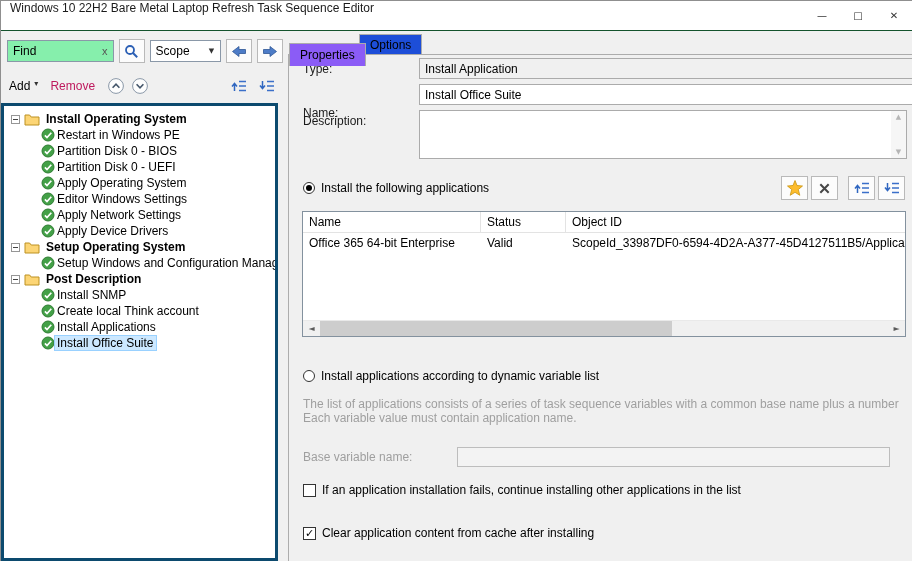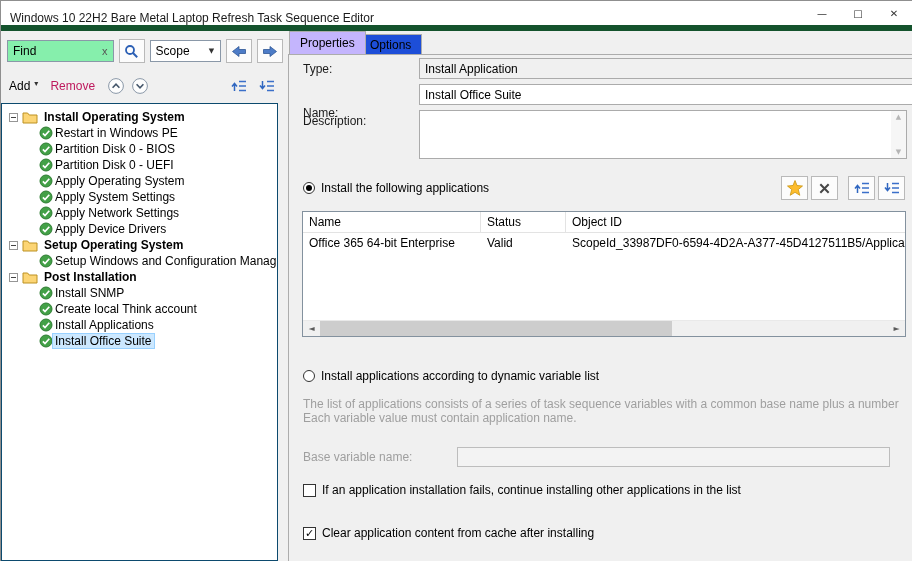--- a/index.html
+++ b/index.html
@@ -1,53 +1,53 @@
 <!DOCTYPE html>
 <html><head>
 <meta charset="utf-8">
 <style>
   *{box-sizing:border-box;margin:0;padding:0}
   html,body{width:912px;height:561px;overflow:hidden;background:#f0f0f0;
     font-family:"Liberation Sans",sans-serif;font-size:12px;color:#000}
   .glyph{font-family:"DejaVu Sans",sans-serif}
   .window{position:absolute;inset:0;background:#f0f0f0;border-left:1px solid #8f8f8f;border-top:1px solid #8f8f8f}
   
-  .titlebar{position:absolute;left:0;top:0;right:0;height:30px;background:#fff;border-bottom:6px solid #14532d;display:flex;align-items:flex-end}
+  .titlebar{position:absolute;left:0;top:0;right:0;height:30px;background:#fff;border-bottom:1px solid #14532d;display:flex;align-items:flex-start}
   .win-title{padding-left:9px;color:#1b1b1b;white-space:nowrap}
   .win-controls{margin-left:auto;display:flex;height:100%}
   .win-btn{width:36px;height:100%;display:flex;align-items:center;justify-content:center;color:#333;font-size:10px}
   
   .left{position:absolute;left:0;top:30px;width:284px;bottom:0}
   .find-row{position:absolute;left:6px;top:8px;right:2px;height:24px;display:flex;align-items:center;gap:5px}
   .find-box{width:110px;height:22px;background:#86efac;border:1px solid #8a98a8;display:flex;align-items:center;padding:0 5px}
   .find-box input{border:none;outline:none;width:100%;font:inherit;background:transparent}
   .find-clear{color:#555;font-size:11px;padding-left:3px}
   .icon-btn{height:24px;min-width:26px;background:#fcfcfc;border:1px solid #b9b9b9;display:flex;align-items:center;justify-content:center}
   .scope{width:74px;height:22px;background:#fff;border:1px solid #8a98a8;display:flex;align-items:center}
   .scope-label{padding-left:5px;flex:1}
   .scope-arrow{width:17px;display:flex;align-items:center;justify-content:center;font-size:7px;color:#333}
   .add-row{position:absolute;left:6px;top:42px;right:8px;height:26px;display:flex;align-items:center;gap:8px}
   .flat-btn{display:flex;align-items:flex-start;gap:4px;background:transparent;border:none;font:inherit;padding:2px 2px}
   .remove-label{color:#be185d}
   .caret{font-size:8px;color:#333}
   .round-btns{display:flex;gap:2px}
   .spring{flex:1}
-  .tree-box{position:absolute;left:0;top:72px;right:7px;bottom:0;background:#fff;border:1px solid #0c4a6e;padding-top:5px;overflow:hidden}
+  .tree-box{position:absolute;left:0;top:72px;right:7px;bottom:0;background:#fff;border:3px solid #0c4a6e;padding-top:5px;overflow:hidden}
   .tree-row{height:16px;display:flex;align-items:center;white-space:nowrap}
   .tree-row.group{padding-left:7px;gap:4px;font-weight:bold}
   .tree-row.child{padding-left:37px;}
   .expander{width:9px;height:9px;border:1px solid #969696;background:#fff;position:relative;flex:none}
   .expander::after{content:"";position:absolute;left:1px;right:1px;top:3px;height:1px;background:#444}
   .tree-row .lbl{padding:0 2px}
   .tree-row.sel .lbl{background:#cce8ff;box-shadow:0 0 0 1px #99d1ff}
   svg{flex:none;display:block}
   
   .right{position:absolute;left:284px;top:30px;right:0;bottom:0}
   .tab{position:absolute;height:20px;top:3px;display:flex;align-items:center;padding:0 10px;background:#1d4ed8;border:1px solid #acacac;border-bottom:none;z-index:0}
-  .tab.active{top:0;height:23px;background:#c4b5fd;z-index:2}
+  .tab.active{top:12px;height:23px;background:#8b5cf6;z-index:2}
   .tabpage{position:absolute;left:3px;top:23px;right:-1px;bottom:-1px;border:1px solid #acacac;background:#f0f0f0;z-index:1}
   .f-label{position:absolute;left:14px;color:#1a1a1a;white-space:nowrap}
   .field{position:absolute;height:21px;border:1px solid #ababab;background:#fff;display:flex;align-items:center;padding:0 5px;overflow:hidden;white-space:nowrap}
   .field.readonly{background:#f0f0f0}
   .field input{width:100%;border:none;outline:none;font:inherit;background:transparent}
   .descbox{position:absolute;left:130px;top:55px;right:5px;height:49px;border:1px solid #ababab;background:#fff;display:flex}
   .descbox textarea{flex:1;border:none;outline:none;resize:none;font:inherit;background:transparent;padding:2px 4px}
   .vscroll{width:15px;background:#f6f6f6;display:flex;flex-direction:column;justify-content:space-between;align-items:center;color:#b5b5b5;font-size:7px;padding:2px 0}
   .radio,.checkbox{position:absolute;display:flex;align-items:center;gap:6px;white-space:nowrap}
   .radio .dot{width:12px;height:12px;border:1px solid #333;border-radius:50%;background:#fff;position:relative;flex:none}
@@ -199,21 +199,21 @@
             <circle cx="7" cy="7" r="6" fill="#43a047" stroke="#2e7d32"></circle>
             <path d="M3.9 7.3 l2.1 2.2 L10.3 4.7" stroke="#fff" stroke-width="1.7" fill="none"></path>
           </svg>
           <span class="lbl">Apply Operating System</span>
         </div>
         <div class="tree-row child">
           <svg width="14" height="14" viewBox="0 0 14 14">
             <circle cx="7" cy="7" r="6" fill="#43a047" stroke="#2e7d32"></circle>
             <path d="M3.9 7.3 l2.1 2.2 L10.3 4.7" stroke="#fff" stroke-width="1.7" fill="none"></path>
           </svg>
-          <span class="lbl">Apply System Settings</span>
+          <span class="lbl">Editor Windows Settings</span>
         </div>
         <div class="tree-row child">
           <svg width="14" height="14" viewBox="0 0 14 14">
             <circle cx="7" cy="7" r="6" fill="#43a047" stroke="#2e7d32"></circle>
             <path d="M3.9 7.3 l2.1 2.2 L10.3 4.7" stroke="#fff" stroke-width="1.7" fill="none"></path>
           </svg>
           <span class="lbl">Apply Network Settings</span>
         </div>
         <div class="tree-row child">
           <svg width="14" height="14" viewBox="0 0 14 14">
@@ -234,21 +234,21 @@
             <circle cx="7" cy="7" r="6" fill="#43a047" stroke="#2e7d32"></circle>
             <path d="M3.9 7.3 l2.1 2.2 L10.3 4.7" stroke="#fff" stroke-width="1.7" fill="none"></path>
           </svg>
           <span class="lbl">Setup Windows and Configuration Manager</span>
         </div>
         <div class="tree-row group">
           <span class="expander"></span>
           <svg width="16" height="13" viewBox="0 0 16 13">
             <path d="M1 12 V2 h4.6 l1.6 2 H15 v8 Z" fill="#fcd575" stroke="#bc9122"></path>
           </svg>
-          <span class="lbl">Post Installation</span>
+          <span class="lbl">Post Description</span>
         </div>
         <div class="tree-row child">
           <svg width="14" height="14" viewBox="0 0 14 14">
             <circle cx="7" cy="7" r="6" fill="#43a047" stroke="#2e7d32"></circle>
             <path d="M3.9 7.3 l2.1 2.2 L10.3 4.7" stroke="#fff" stroke-width="1.7" fill="none"></path>
           </svg>
           <span class="lbl">Install SNMP</span>
         </div>
         <div class="tree-row child">
           <svg width="14" height="14" viewBox="0 0 14 14">

